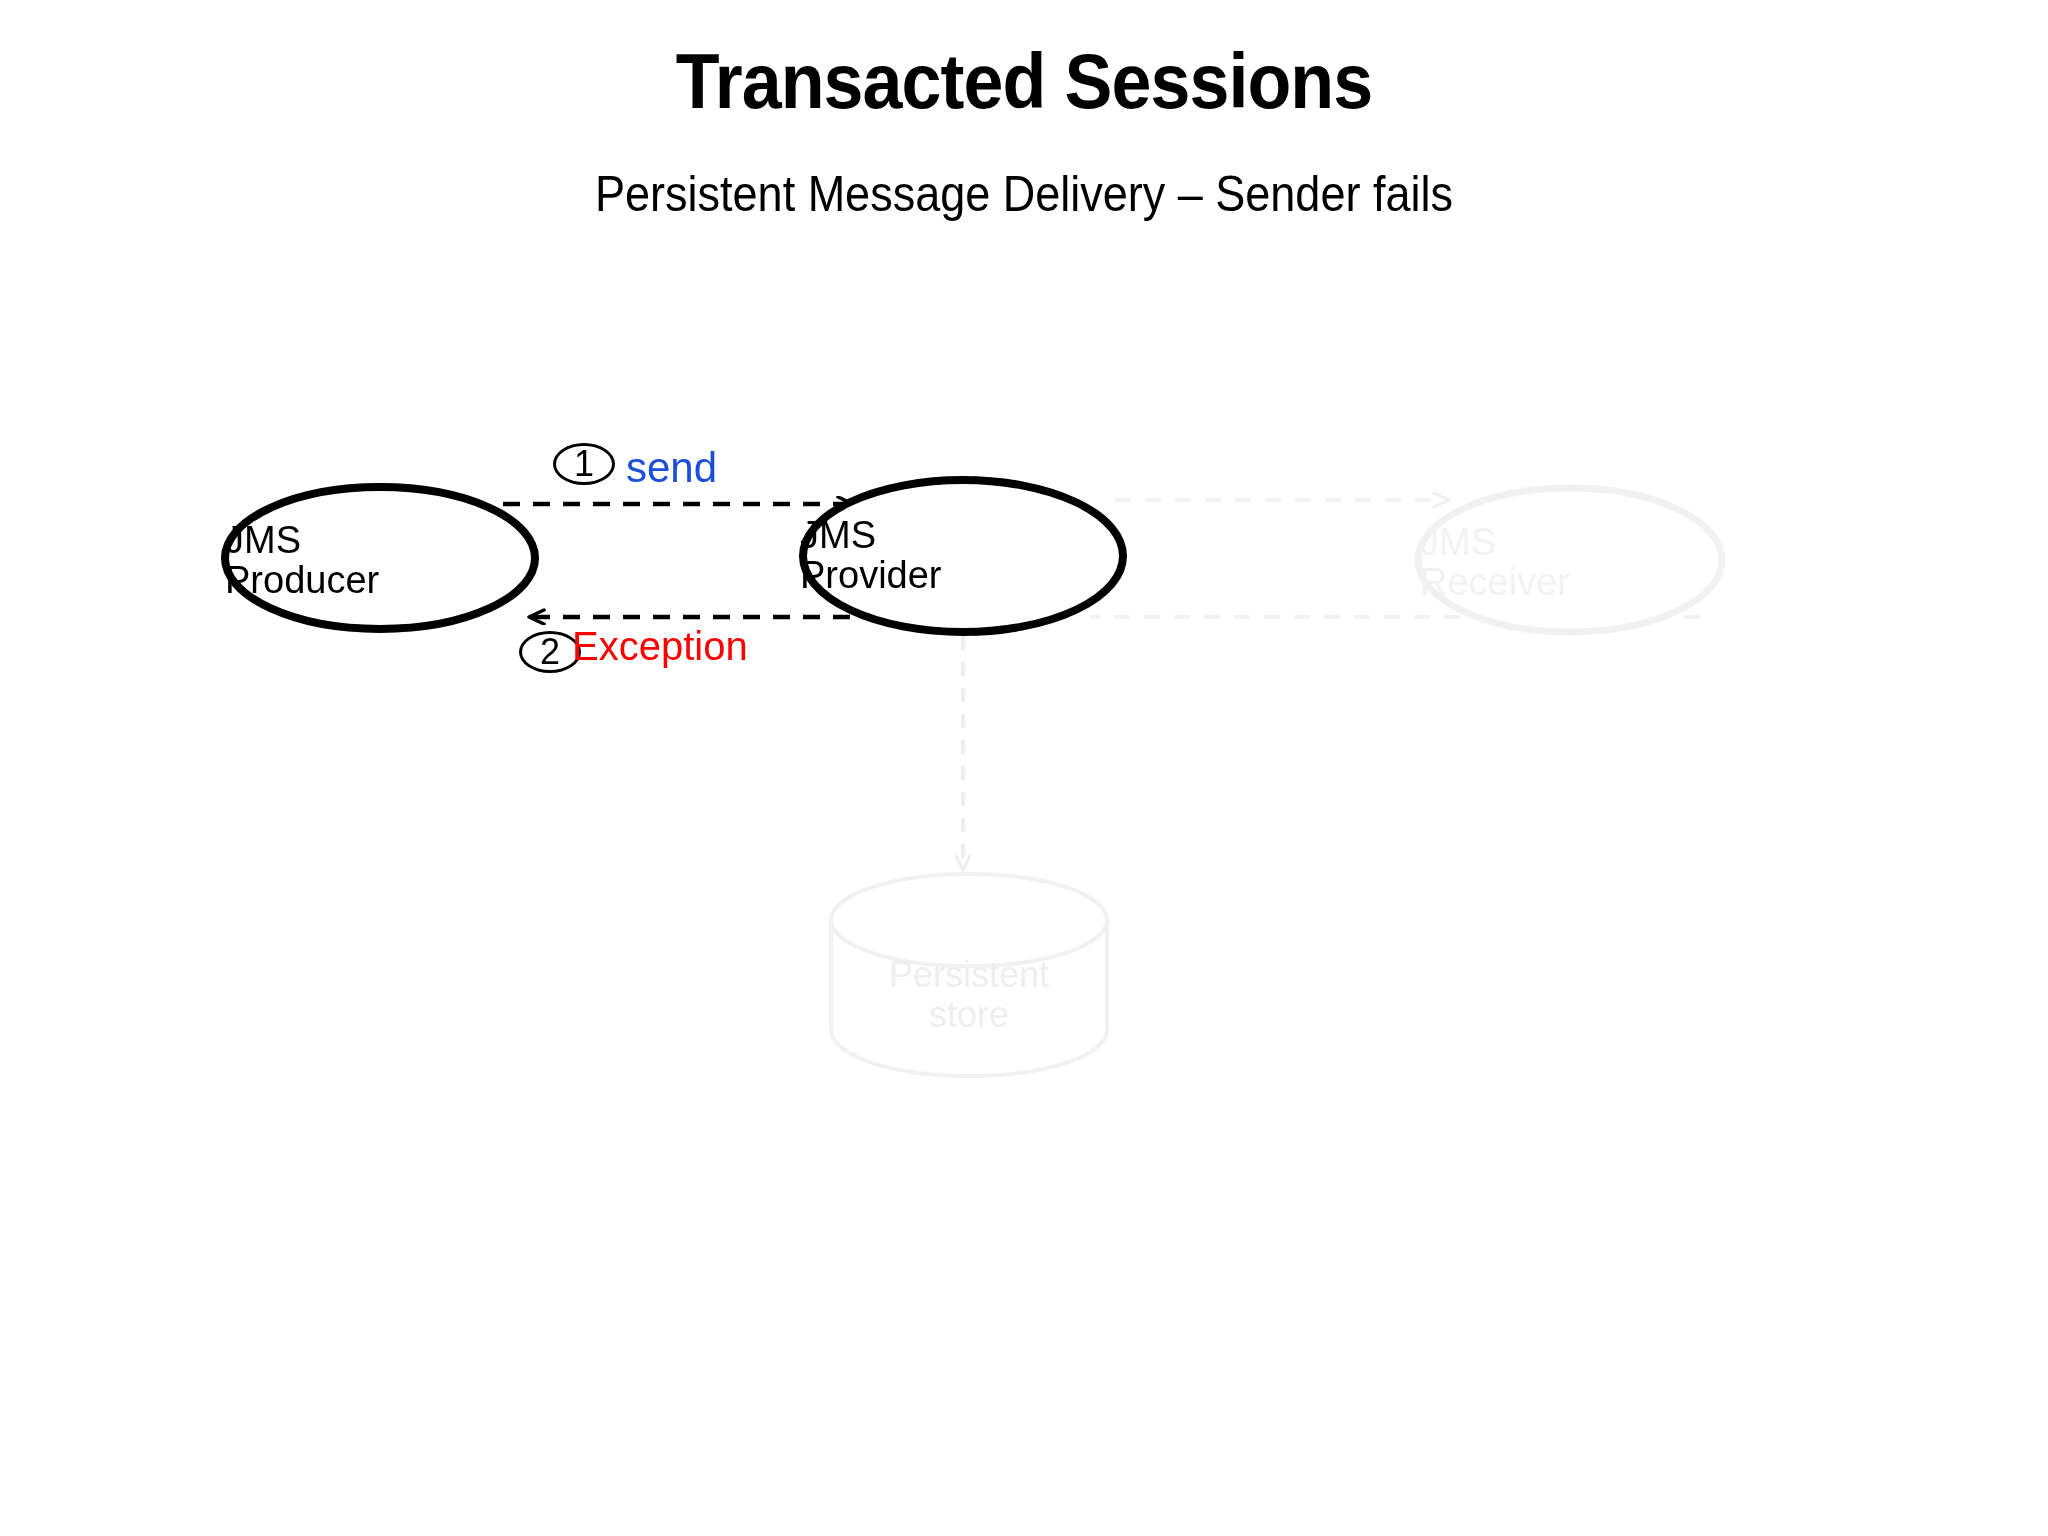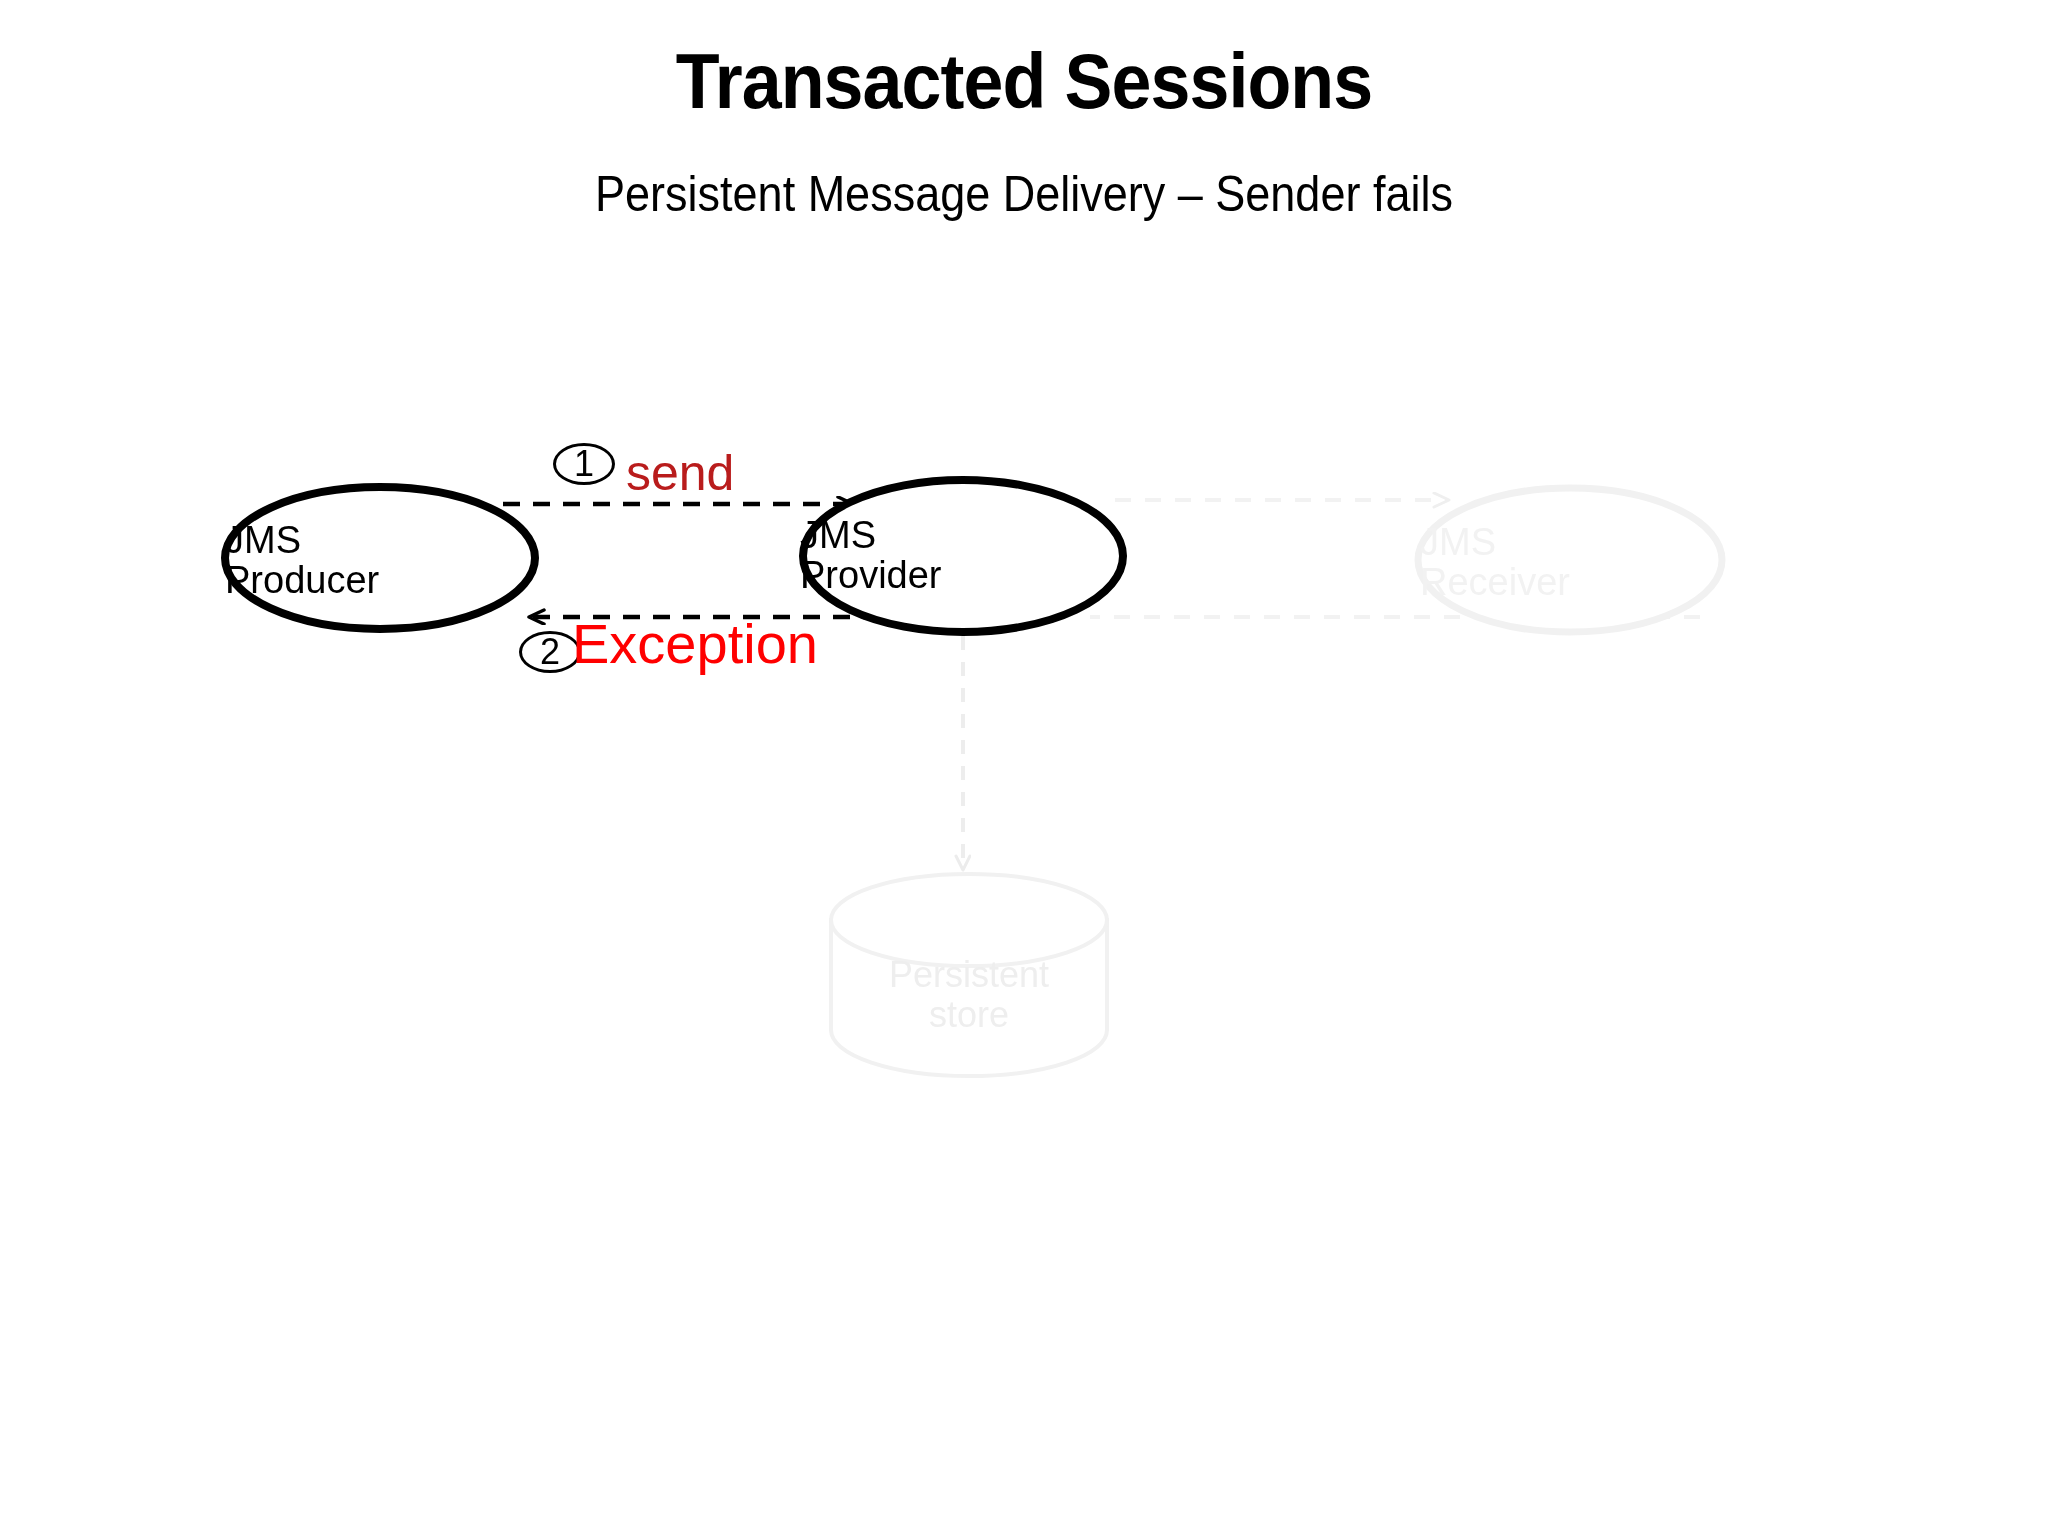--- a/index.html
+++ b/index.html
@@ -77,28 +77,28 @@
     text-align: center;
     line-height: 36px;
     font-size: 36px;
     color: #000000;
     background: transparent;
   }
   #step1-badge { left: 553px; top: 443px; }
   #step2-badge { left: 519px; top: 631px; }
   .step-text {
     position: absolute;
-    font-size: 50px;
-    color: #b91c1c;
+    font-size: 42px;
+    color: #1d4ed8;
     white-space: nowrap;
   }
   #step1-text { left: 626px; top: 444px; }
   #step2-text {
-    left: 572px; top: 611px;
-    font-size: 56px;
+    left: 572px; top: 624px;
+    font-size: 40px;
     color: #ff0000;
   }
 </style>
 </head>
 <body>
 
 <div id="slide">
 
   <svg id="slide-svg" viewBox="0 0 2048 1536">
     <defs>

